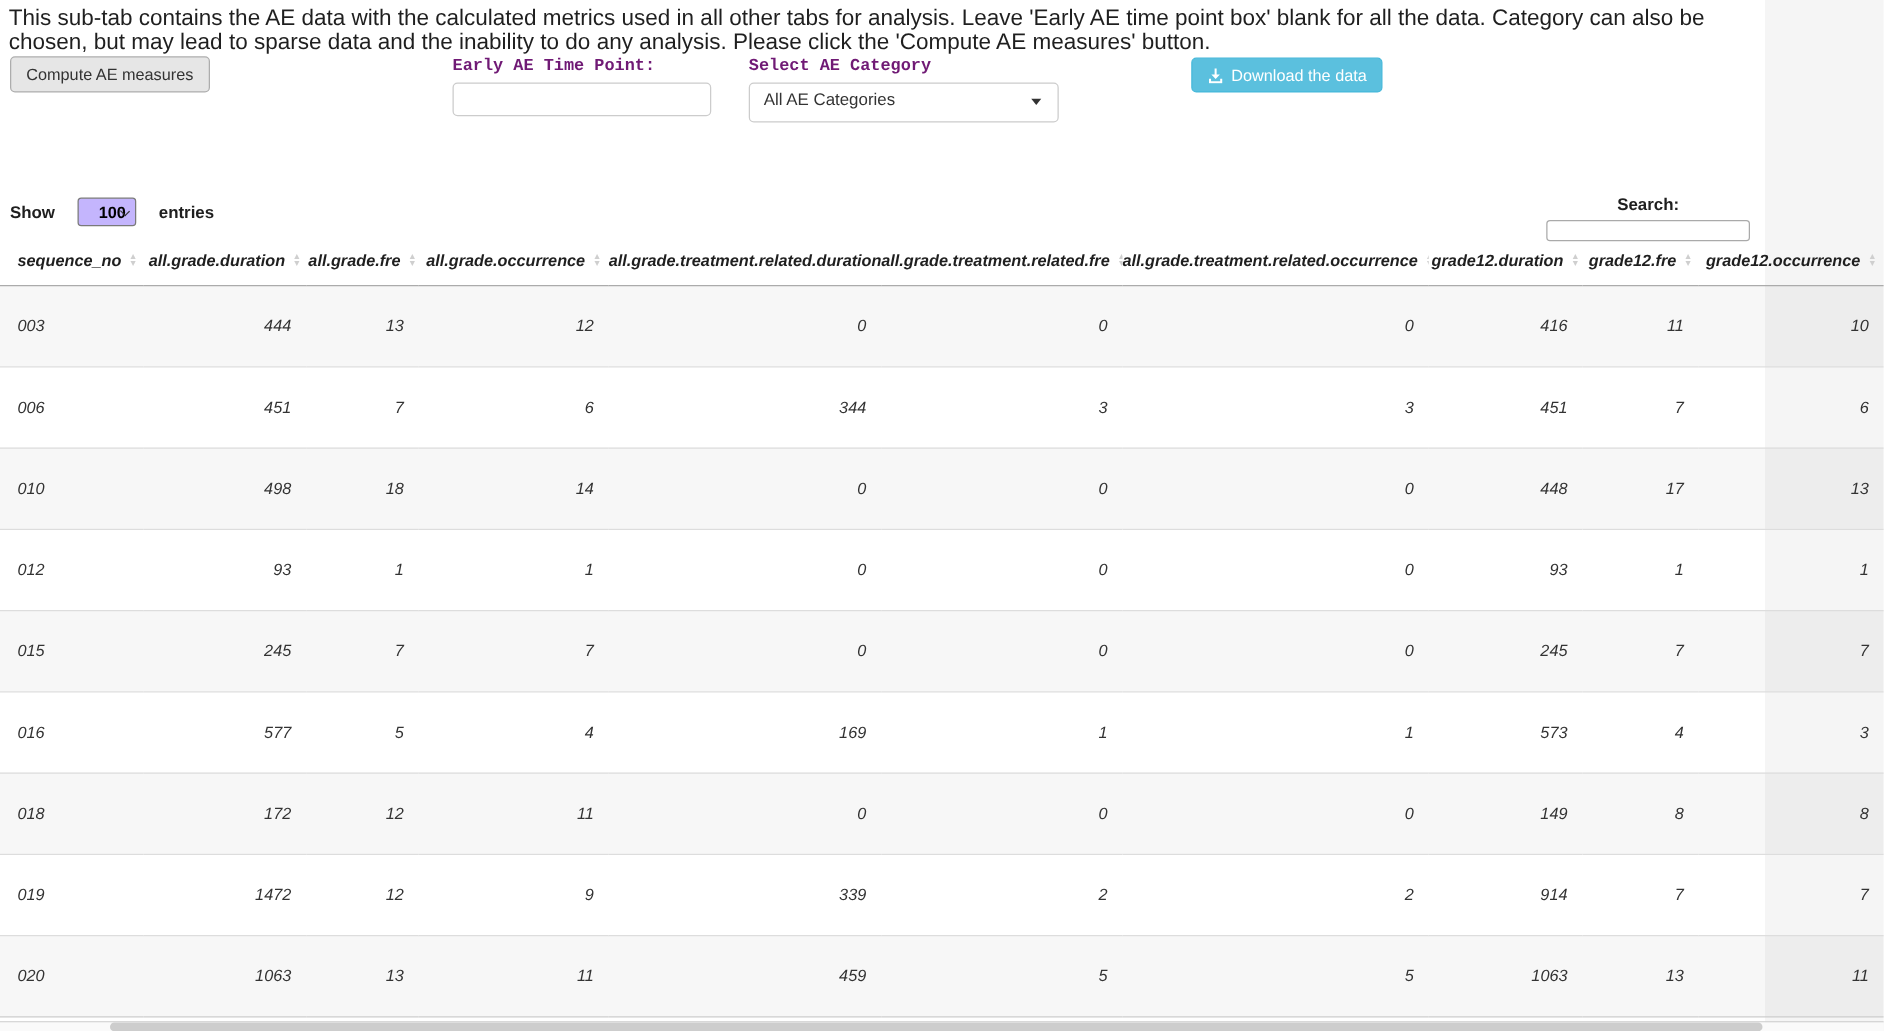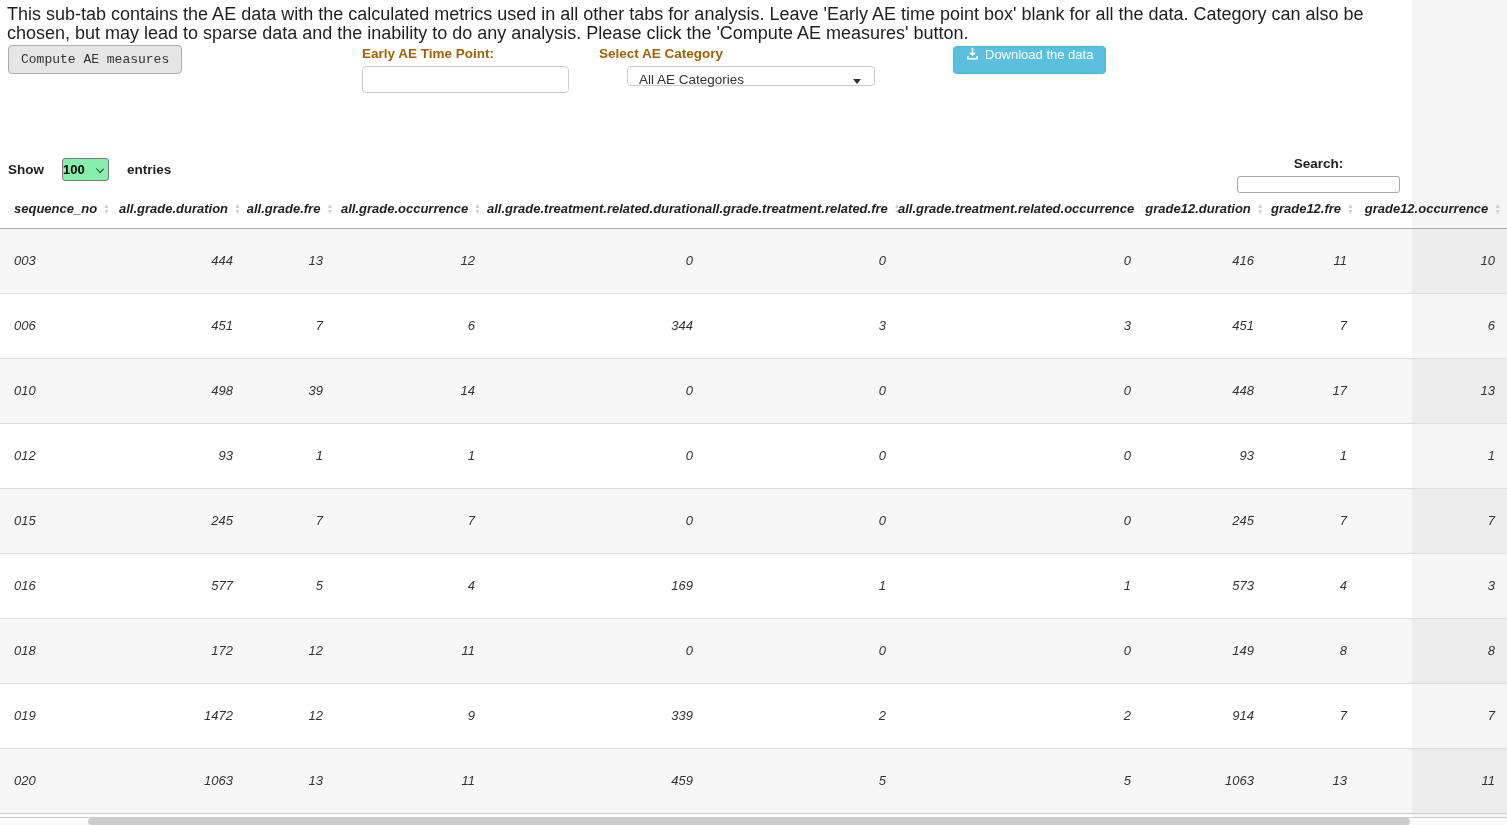--- a/index.html
+++ b/index.html
@@ -18,61 +18,60 @@
   .page { position: relative; z-index: 1; width: 1507px; height: 825px; }
 
   .description {
     position: absolute; left: 7px; top: 5px; width: 1396px;
     font-size: 18px; line-height: 19px; color: #1f1f1f;
   }
 
   
   .btn-compute {
     position: absolute; left: 8px; top: 45px; height: 29px;
-    padding: 0 12px; font-family: Liberation Mono, monospace; font-size: 13px; color: #333;
+    padding: 0 12px; font-family: Liberation Sans, sans-serif; font-size: 13px; color: #333;
     background: #e6e6e6; border: 1px solid #adadad; border-radius: 4px;
     cursor: pointer;
   }
-  .ctl-label { position: absolute; font-size: 13.5px; font-weight: bold; color: #a16207; }
+  .ctl-label { position: absolute; font-size: 13.5px; font-weight: bold; color: #701a75; font-family: Liberation Mono, monospace; }
   .lbl-early { left: 362px; top: 46px; }
   .lbl-category { left: 599px; top: 46px; }
   .input-early {
     position: absolute; left: 362px; top: 66px; width: 207px; height: 27px;
     border: 1px solid #ccc; border-radius: 4px; padding: 0 8px;
     font-family: inherit; font-size: 13px; color: #333; background: #fff;
   }
   .select-category {
-    position: absolute; left: 599px; top: 66px; width: 248px; height: 20px;
+    position: absolute; left: 599px; top: 66px; width: 248px; height: 32px;
     border: 1px solid #ccc; border-radius: 4px; background: #fff;
     font-size: 13.5px; color: #333; line-height: 26px; padding-left: 11px;
     cursor: pointer;
-    margin-left: 28px;
   }
   .select-caret {
     position: absolute; right: 13px; top: 12px; width: 0; height: 0;
     border-left: 4.5px solid transparent; border-right: 4.5px solid transparent;
     border-top: 5px solid #333;
   }
   .btn-download {
     position: absolute; left: 953px; top: 46px; height: 28px;
-    padding: 0 12px; display: flex; align-items: flex-start; gap: 6px;
+    padding: 0 12px; display: flex; align-items: center; gap: 6px;
     background: #5bc0de; border: 1px solid #46b8da; border-radius: 4px;
     color: #fff; font-family: inherit; font-size: 13px; cursor: pointer;
   }
 
   
   .show-entries {
     position: absolute; left: 8px; top: 157px; height: 24px;
     display: flex; align-items: center; gap: 18px;
     font-size: 13.5px; font-weight: bold; color: #1f1f1f;
   }
   .length-select {
     position: relative; width: 47px; height: 23px; border: 1px solid #7a7a7a;
-    border-radius: 3px; background: #86efac; font-size: 13px; font-weight: bold;
-    line-height: 21px; padding-left: 0; cursor: pointer; color: #000;
+    border-radius: 3px; background: #c4b5fd; font-size: 13px; font-weight: bold;
+    line-height: 21px; padding-left: 16px; cursor: pointer; color: #000;
   }
   .length-caret {
     position: absolute; right: 5px; top: 7px; width: 6px; height: 6px;
     border-right: 1.6px solid #333; border-bottom: 1.6px solid #333;
     transform: rotate(45deg) scale(1,0.9); transform-origin: center;
   }
   .search-wrap {
     position: absolute; right: 107px; top: 156px; height: 26px;
     display: flex; align-items: center; gap: 5px;
     font-size: 13.5px; font-weight: bold; color: #1f1f1f; flex-direction: column;
@@ -214,21 +213,21 @@
           <td>344</td>
           <td>3</td>
           <td>3</td>
           <td>451</td>
           <td>7</td>
           <td>6</td>
         </tr>
         <tr class="odd">
           <td class="cell-first">010</td>
           <td>498</td>
-          <td>39</td>
+          <td>18</td>
           <td>14</td>
           <td>0</td>
           <td>0</td>
           <td>0</td>
           <td>448</td>
           <td>17</td>
           <td>13</td>
         </tr>
         <tr class="even">
           <td class="cell-first">012</td>

